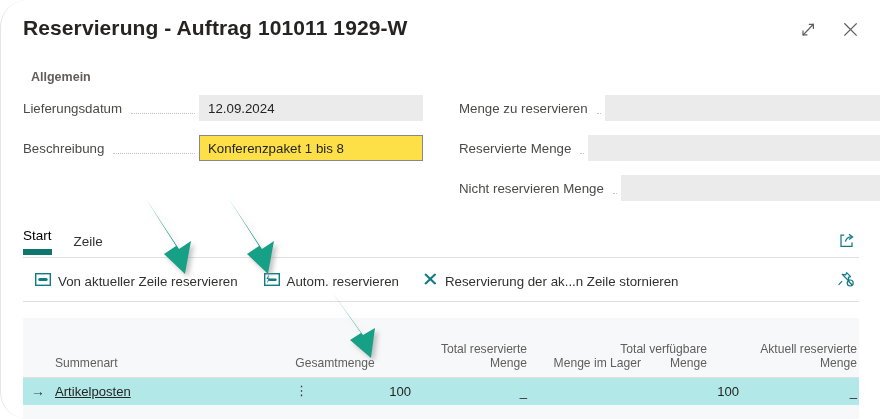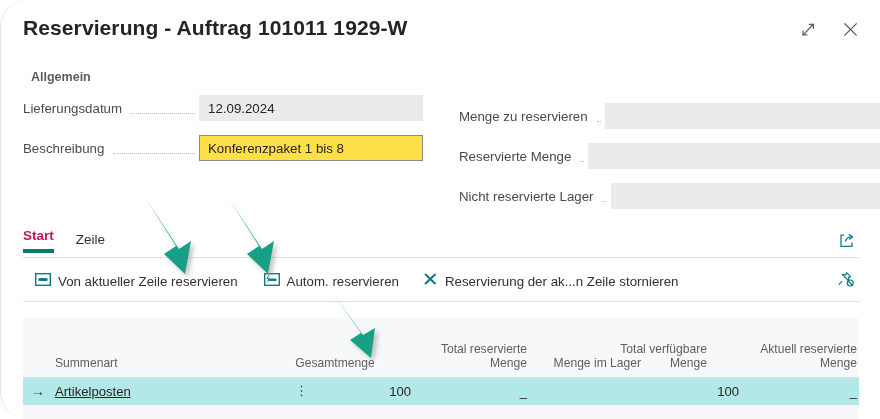--- a/index.html
+++ b/index.html
@@ -61,21 +61,21 @@
   .section-label {
     position: absolute;
     left: 22px;
     top: 70px;
     font-size: 12.5px;
     font-weight: 600;
     color: #605e5c;
     margin-left: 8px;
   }
   .fields-left  { position: absolute; left: 22px;  top: 88px; width: 400px; }
-  .fields-right { position: absolute; left: 458px; top: 96px; width: 400px; }
+  .fields-right { position: absolute; left: 458px; top: 88px; width: 400px; }
 
   .field-row {
     position: relative;
     height: 40px;
     display: flex;
     align-items: center;
   }
   .field-label {
     font-size: 13.3px;
     color: #4a4a48;
@@ -121,23 +121,22 @@
     gap: 22px;
   }
   .tab {
     font-size: 13.5px;
     color: #323130;
     padding-bottom: 6px;
     cursor: pointer;
     white-space: nowrap;
   }
   .tab.active {
-    color: #be185d;
-    border-bottom: 4px solid #0f766e;
-    font-weight: bold;
+    color: #000000;
+    border-bottom: 6px solid #0f766e;
   }
   .rule {
     position: absolute;
     left: 22px;
     width: 836px;
     height: 1px;
     background: #e1dfdd;
   }
   .rule-1 { top: 257px; }
   .rule-2 { top: 301px; }
@@ -297,21 +296,21 @@
       <span class="field-label">Menge zu reservieren</span>
       <span class="leader"></span>
       <span class="field-box">35</span>
     </div>
     <div class="field-row">
       <span class="field-label">Reservierte Menge</span>
       <span class="leader"></span>
       <span class="field-box">0</span>
     </div>
     <div class="field-row">
-      <span class="field-label">Nicht reservierte Lager</span>
+      <span class="field-label">Nicht reservieren Menge</span>
       <span class="leader"></span>
       <span class="field-box">35</span>
     </div>
   </div>
 
   <div class="tabbar">
     <div class="tab active">Start</div>
     <div class="tab">Zeile</div>
   </div>
 

